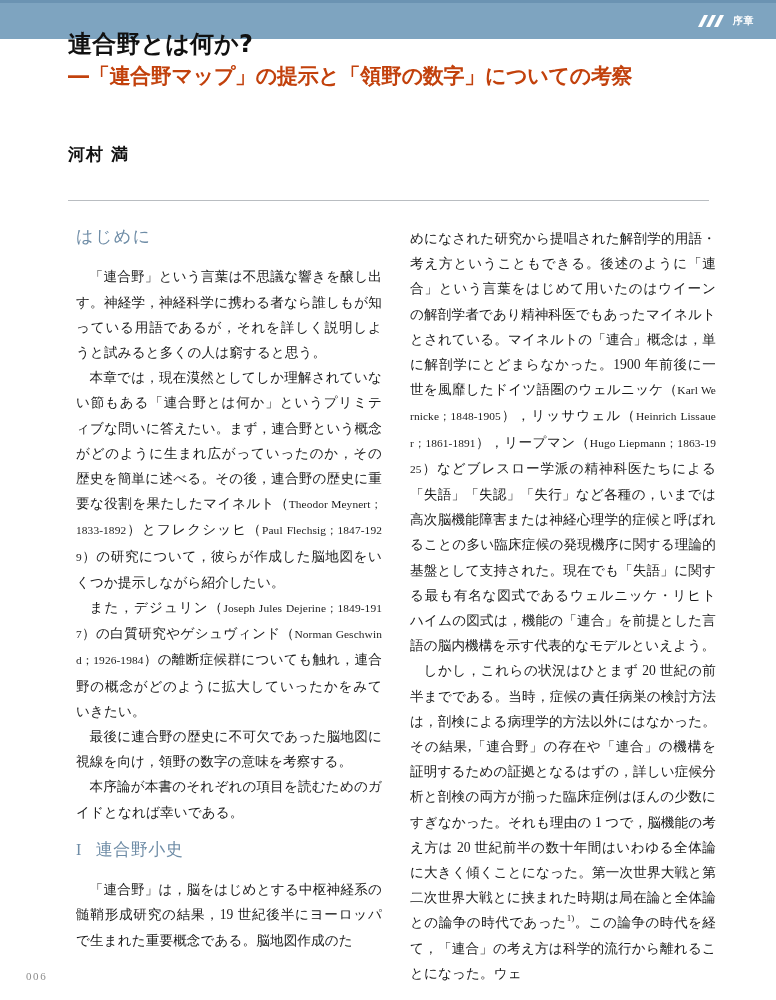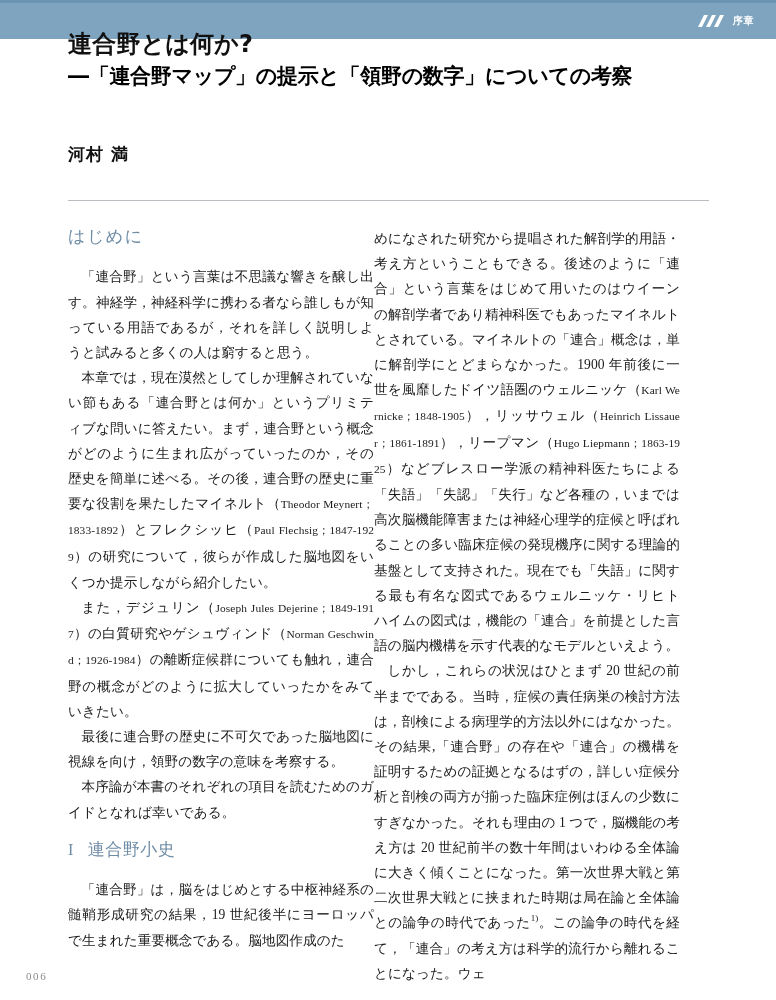--- a/index.html
+++ b/index.html
@@ -66,21 +66,21 @@
     color: #111111;
     line-height: 1.1;
     letter-spacing: 0.2px;
     margin: 0;
     white-space: nowrap;
   }
   .subtitle {
     font-family: "DejaVu Sans", "Liberation Sans", sans-serif;
     font-size: 21px;
     font-weight: 700;
-    color: #000000;
+    color: #c2410c;
     line-height: 1.25;
     letter-spacing: -0.3px;
     margin: 6px 0 0 0;
     white-space: nowrap;
   }
   .author {
     position: absolute;
     left: 68px;
     top: 143px;
     width: 644px;
@@ -96,25 +96,26 @@
     left: 68px;
     top: 200px;
     width: 641px;
     height: 1px;
     background: #b9bdc1;
   }
 
   
   .columns {
     position: absolute;
-    left: 68px;
+    left: 76px;
     top: 226px;
     width: 641px;
     height: 730px;
     display: flex;
+    gap: 28px;
   }
   .col {
     width: 306px;
     position: relative;
   }
 
   .section-head {
     font-family: "DejaVu Sans", "Liberation Sans", sans-serif;
     font-size: 17px;
     font-weight: 400;

